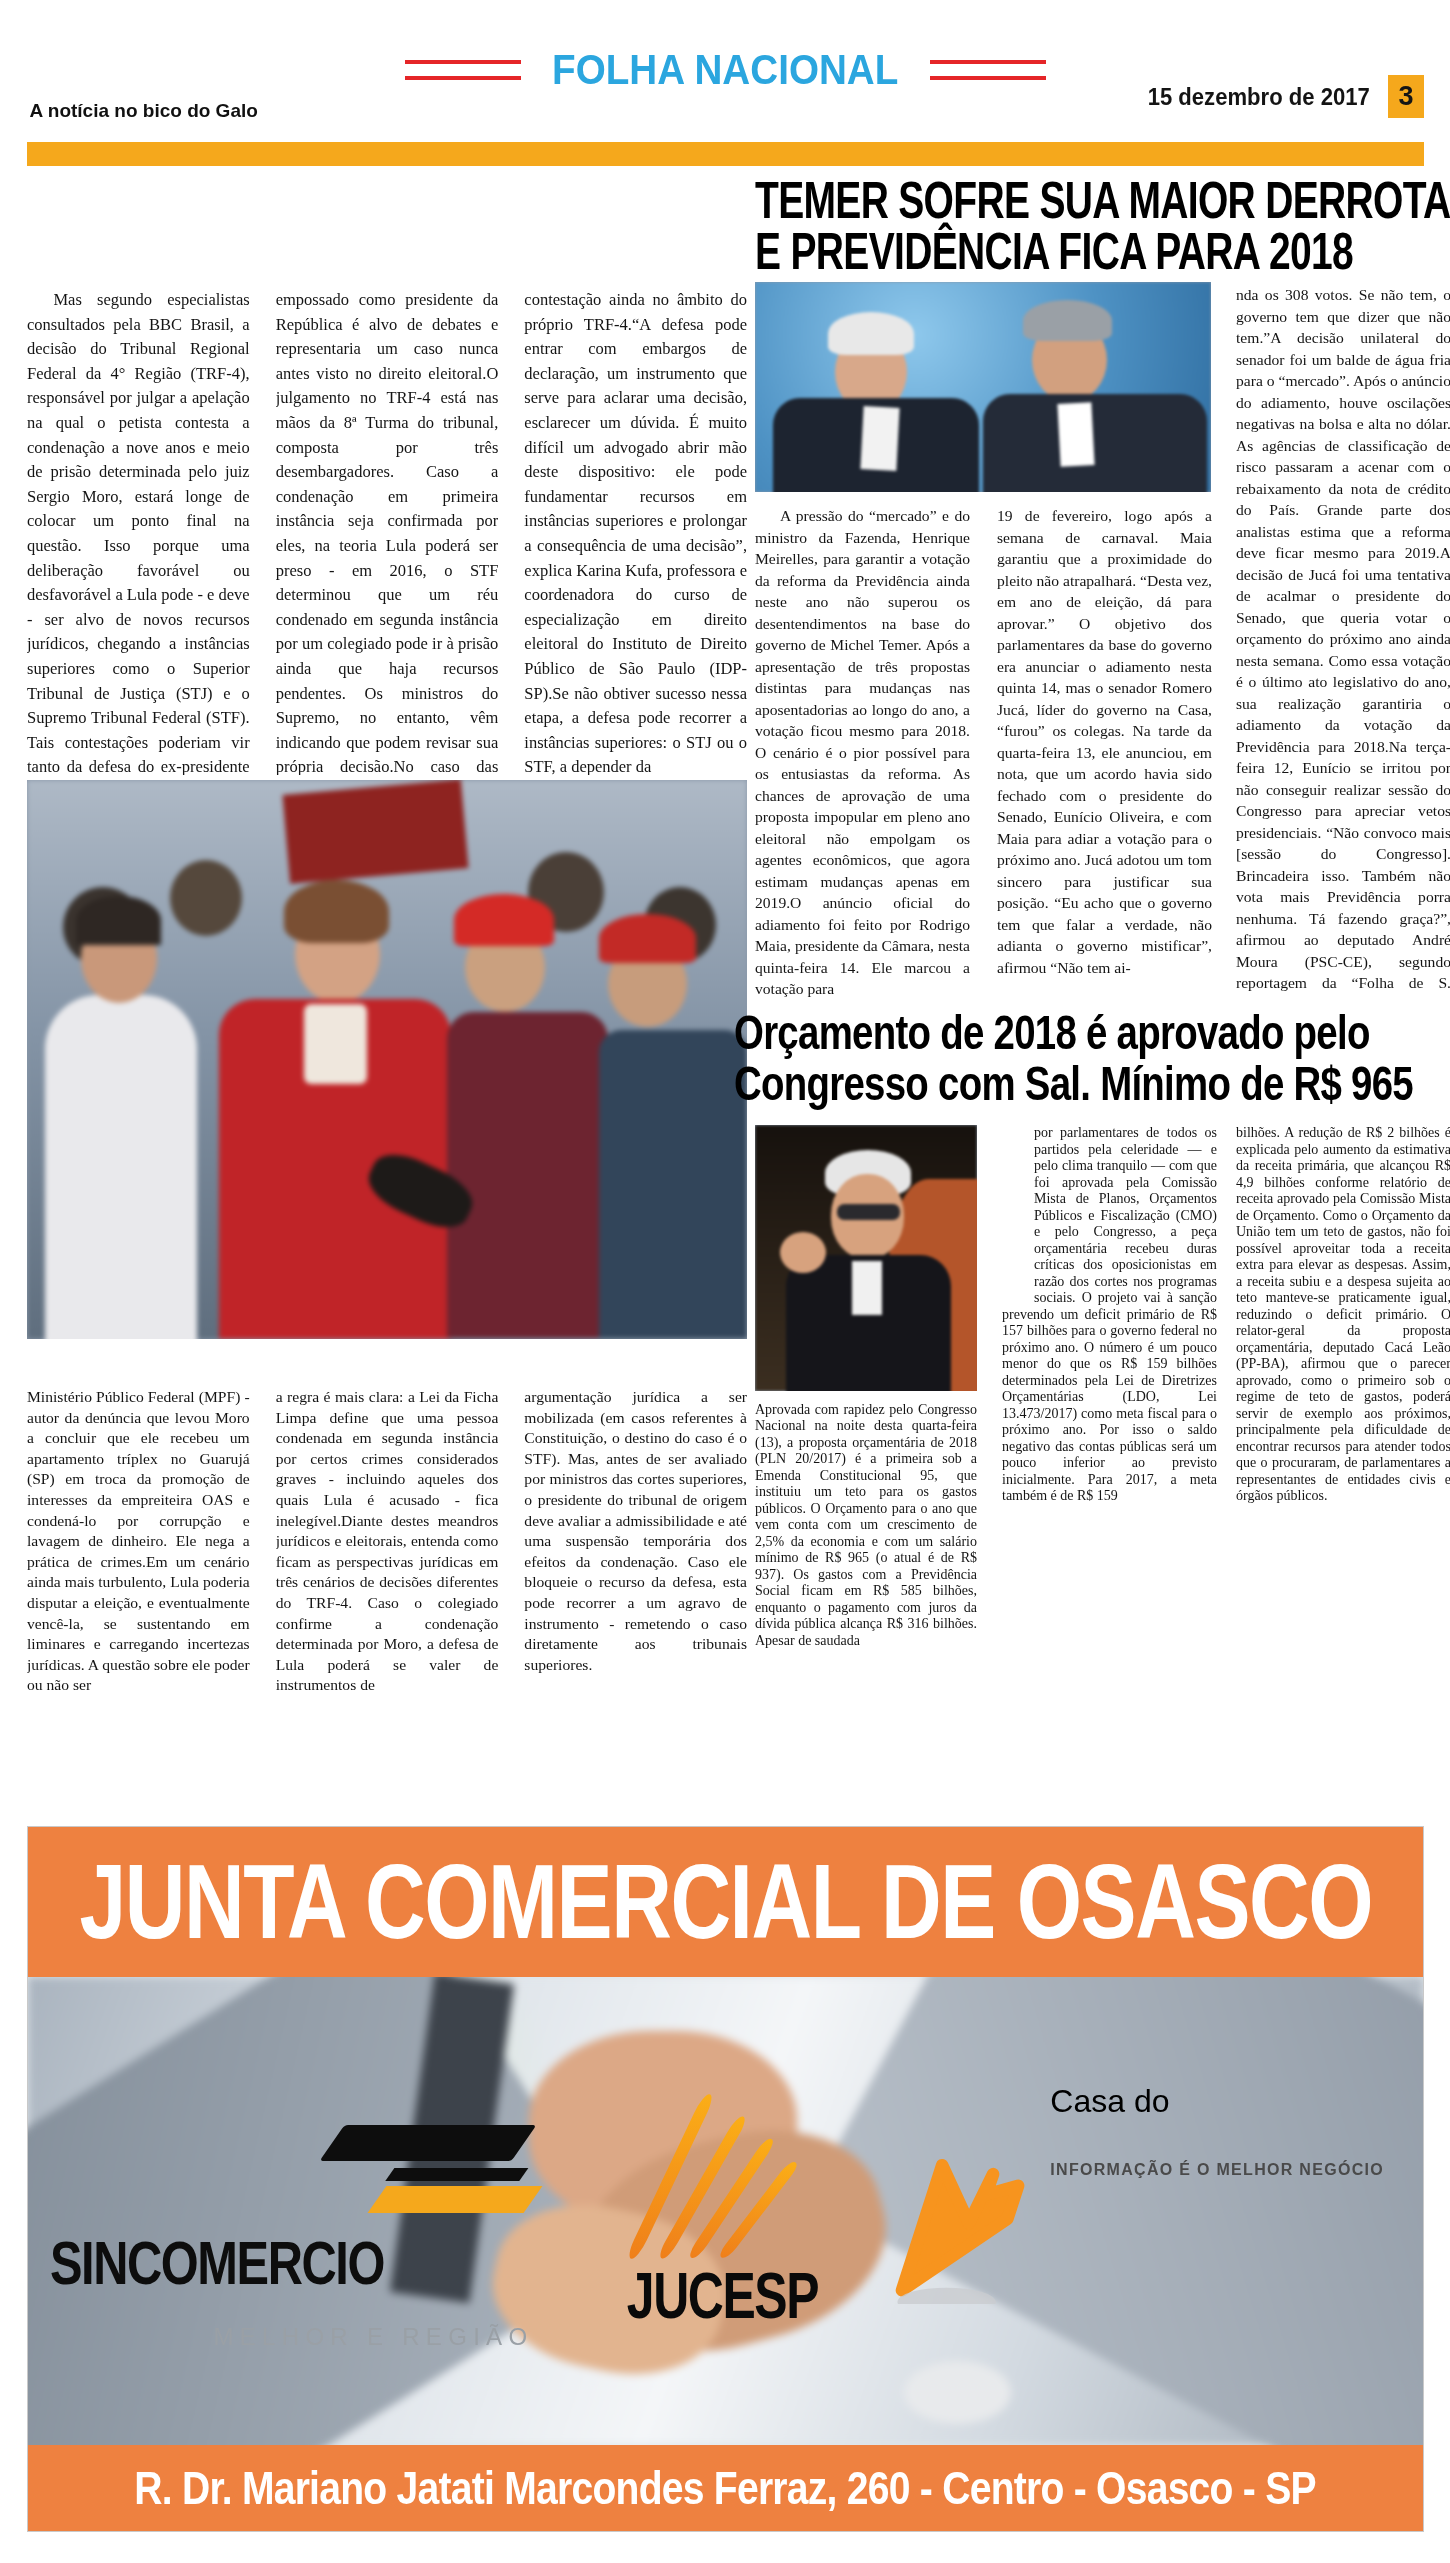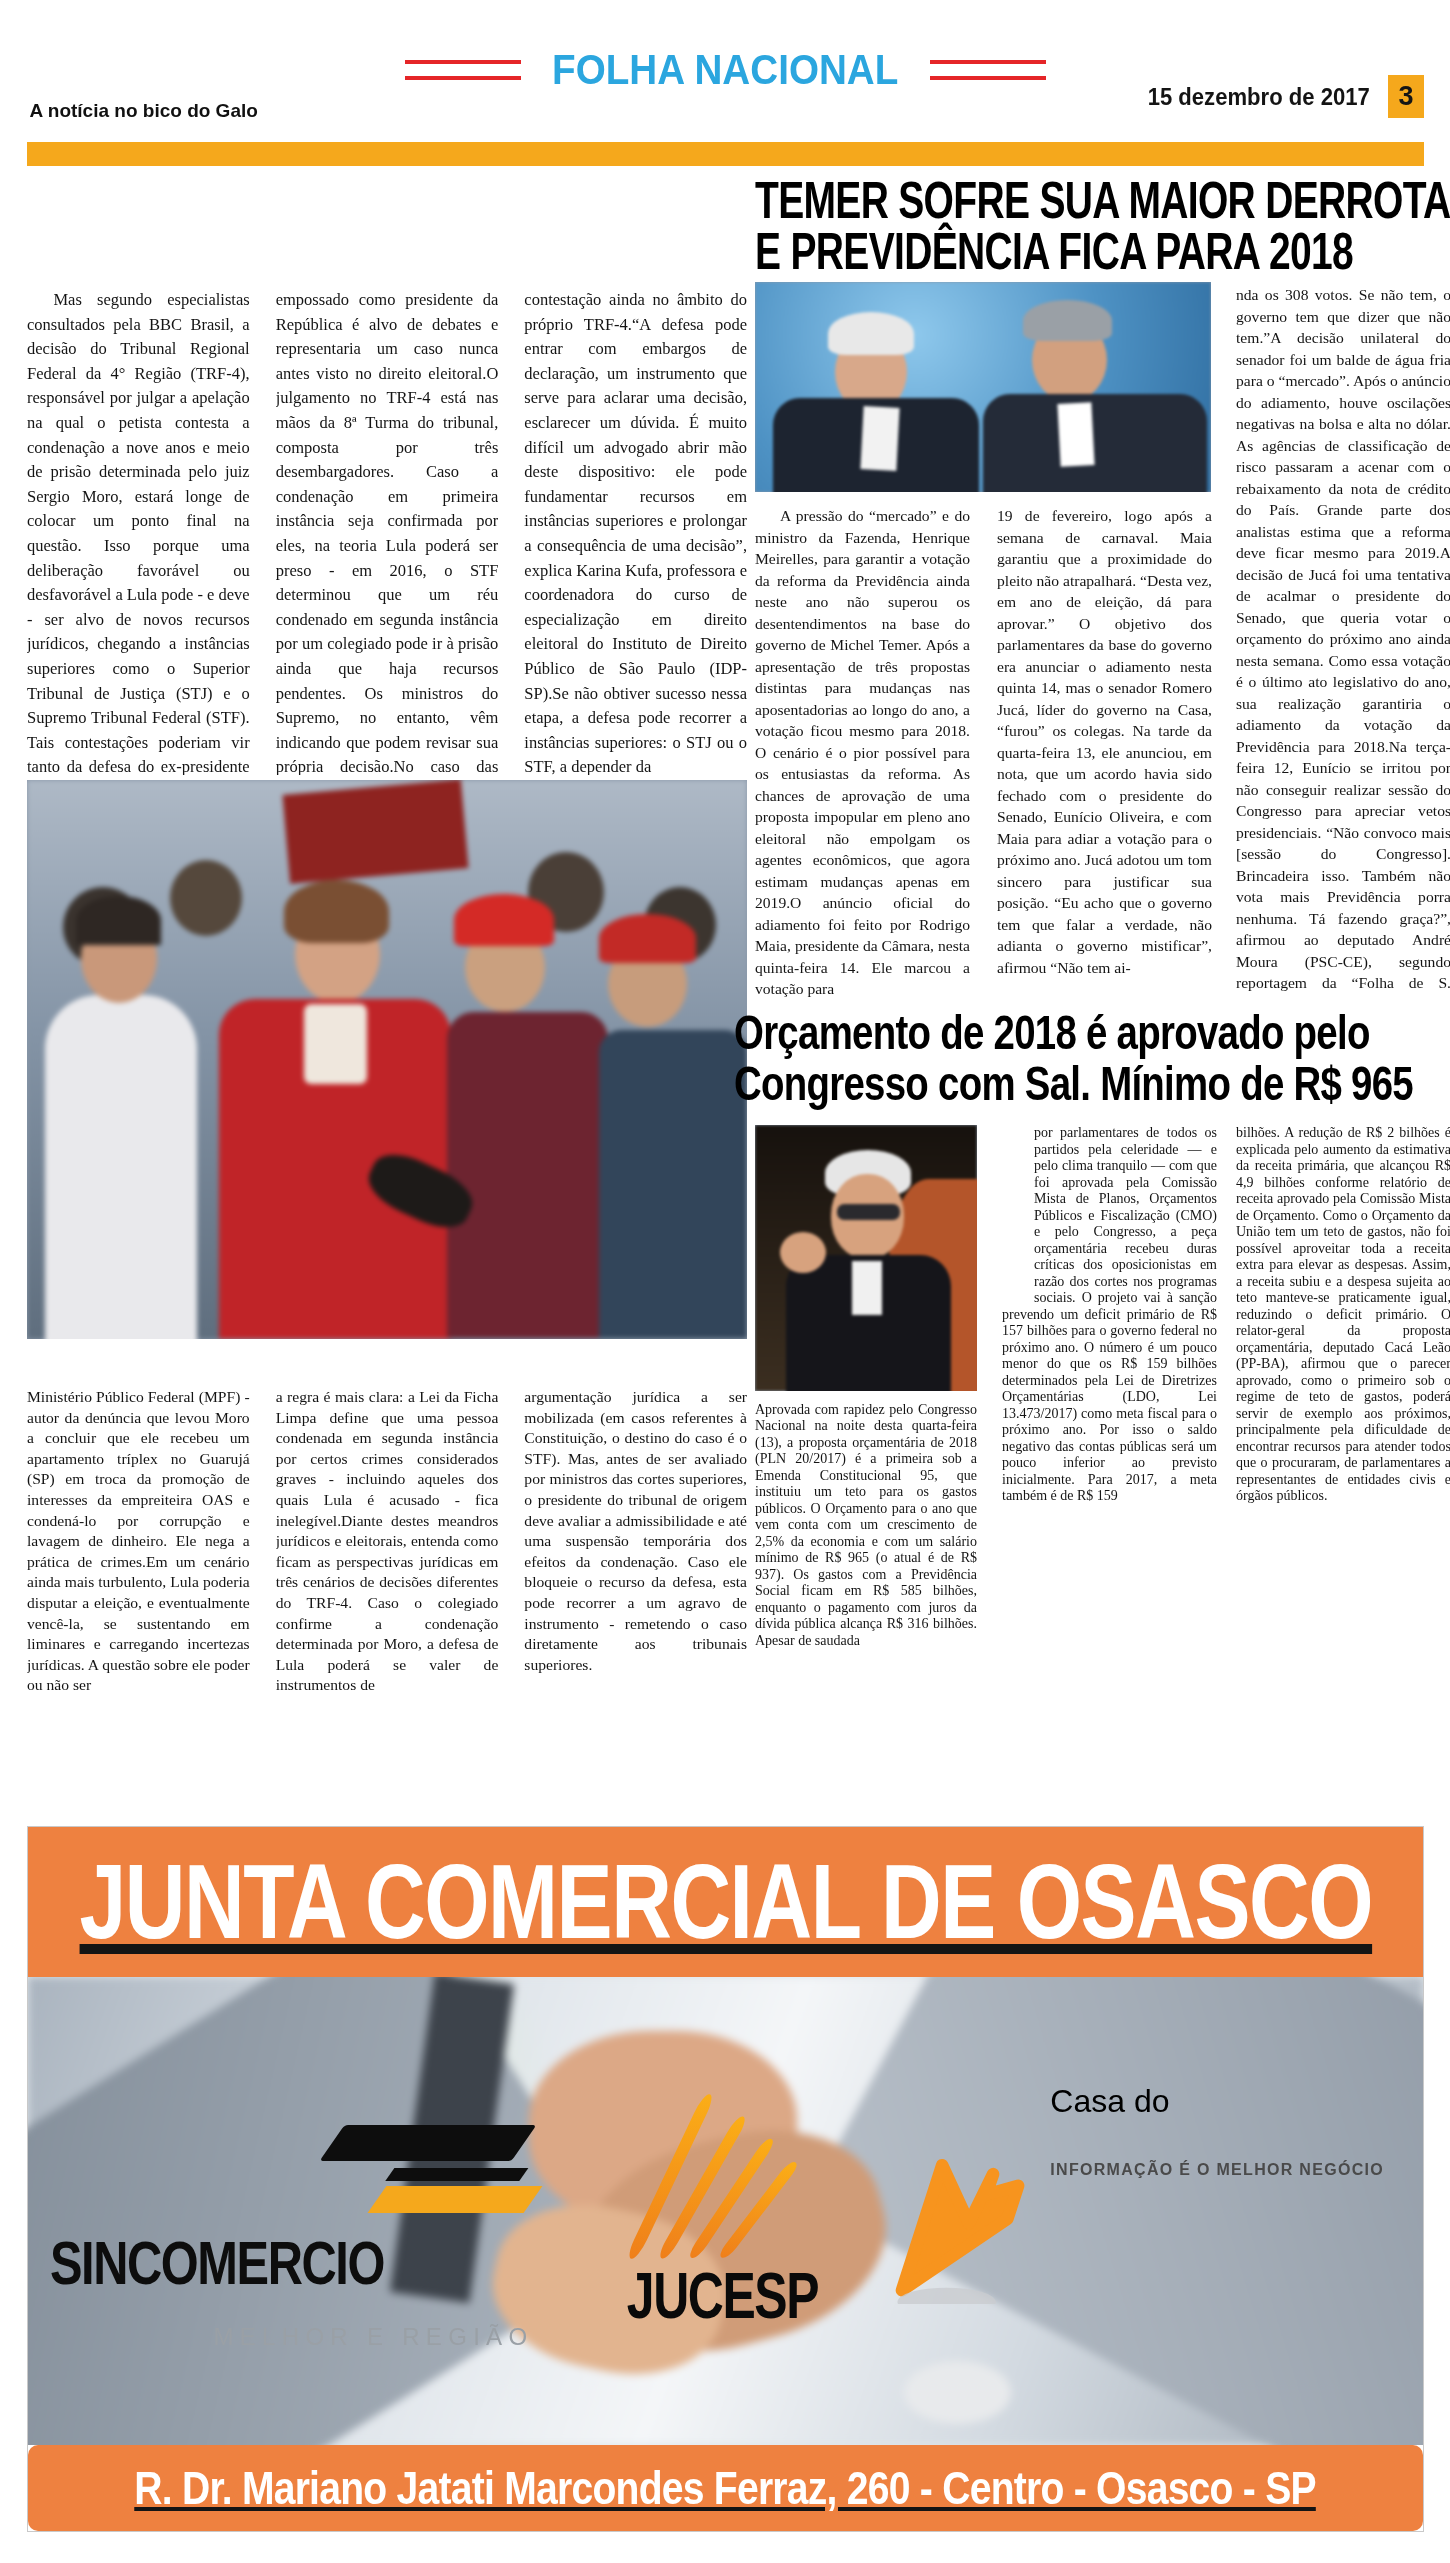--- a/index.html
+++ b/index.html
@@ -46,27 +46,27 @@
   .shape{position:absolute;}
 
   
   .p1-bg{inset:0;background:linear-gradient(180deg,#aeb9c6 0%,#8494a6 45%,#5f6e7e 100%);}
   
   .p2-bg{inset:0;background:radial-gradient(circle at 35% 25%,#8ec8ec 0%,#4e92c4 55%,#2f6da0 100%);}
   
   .p3-bg{inset:0;background:linear-gradient(180deg,#16110d 0%,#2f2village 0,#3b2e20 100%);background:linear-gradient(180deg,#16110d 0%,#3b2e20 100%);}
 
   
-  .ad{left:27px;top:1826px;width:1397px;height:706px;border:0.9px solid #c9c9c9;box-sizing:border-box;text-decoration:underline;}
+  .ad{left:27px;top:1826px;width:1397px;height:706px;border:0.9px solid #c9c9c9;box-sizing:border-box;}
   .ad-banner{position:relative;width:100%;height:150px;background:#EE8140;display:flex;align-items:center;justify-content:center;}
   .ad-banner-text{font-family:"Liberation Sans",sans-serif;font-weight:800;font-size:105px;color:#fff;
                   white-space:nowrap;transform:scaleX(.80);letter-spacing:-1.8px;}
   .ad-photo{position:relative;width:100%;height:468px;overflow:hidden;background:#dfe4e9;}
   .ad-blur{position:absolute;inset:0;filter:blur(4.5px);}
-  .ad-address{position:relative;width:100%;height:86px;background:#EE8140;display:flex;align-items:center;justify-content:center;border-radius:10px;}
+  .ad-address{position:relative;width:100%;height:86px;background:#EE8140;display:flex;align-items:center;justify-content:center;}
   .ad-address-text{font-family:"Liberation Sans",sans-serif;font-weight:800;font-size:46px;color:#fff;
                    white-space:nowrap;transform:scaleX(.85);letter-spacing:-0.9px;}
 
   
   .logo-sinc{position:absolute;left:22.4px;top:148px;width:483px;}
   .sinc-mark{position:relative;height:103px;}
   .sinc-bar1{position:absolute;right:9px;top:0;width:192px;height:36px;background:#0d0d0d;transform:skewX(-35deg);border-radius:3.6px;}
   .sinc-bar2{position:absolute;right:9px;top:43px;width:134px;height:12.5px;background:#0d0d0d;transform:skewX(-35deg);}
   .sinc-bar3{position:absolute;right:0px;top:61px;width:156px;height:27px;background:#F5A81C;transform:skewX(-35deg);}
   .sinc-text{font-family:"Liberation Sans",sans-serif;font-weight:800;font-size:61px;color:#0d0d0d;

